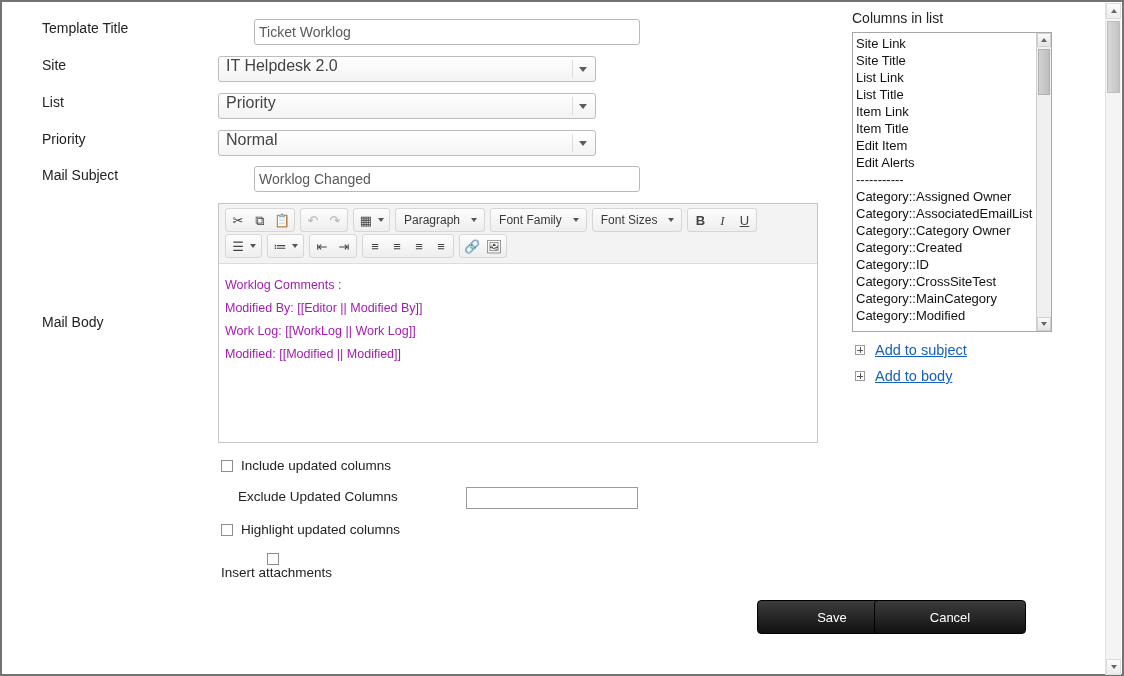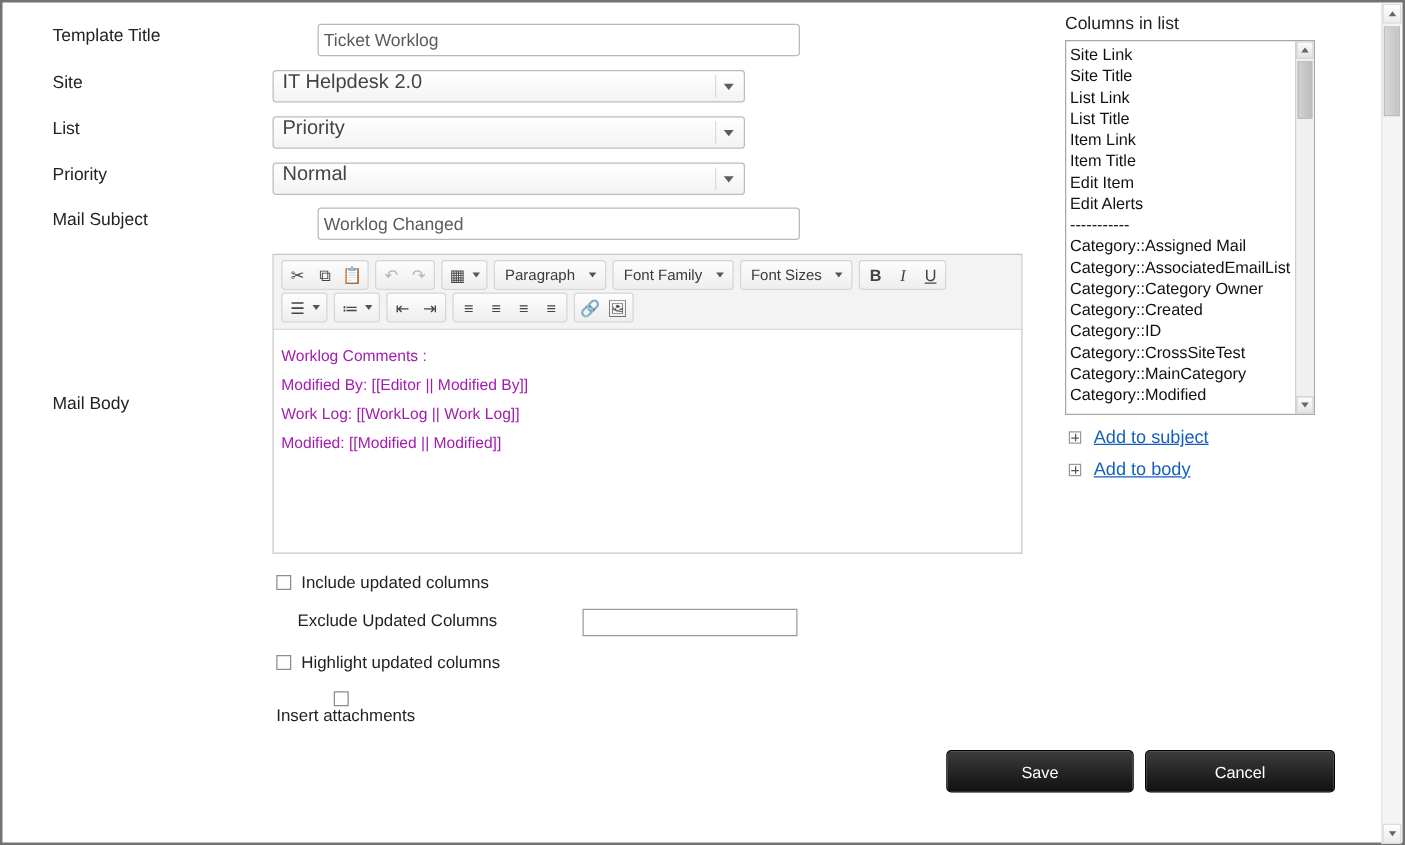--- a/index.html
+++ b/index.html
@@ -443,37 +443,37 @@
       <span class="cb"></span>
       <span class="cbtext">Highlight updated columns</span>
     </div>
 
     <div class="cbrow" style="left:219px; top:551px;flex-direction:column;">
       <span class="cb"></span>
       <span class="cbtext">Insert attachments</span>
     </div>
 
     <div class="btn" style="left:755px; top:598px; width:148px;">Save</div>
-    <div class="btn" style="left:914px; top:598px; width:150px;">Cancel</div>
+    <div class="btn" style="left:872px; top:598px; width:150px;">Cancel</div>
   </div>
 
   <div class="right-panel">
     <div class="panel-title">Columns in list</div>
     <div class="listbox">
       <div class="items">
         <div>Site Link</div>
         <div>Site Title</div>
         <div>List Link</div>
         <div>List Title</div>
         <div>Item Link</div>
         <div>Item Title</div>
         <div>Edit Item</div>
         <div>Edit Alerts</div>
         <div>-----------</div>
-        <div>Category::Assigned Mail</div>
+        <div>Category::Assigned Owner</div>
         <div>Category::AssociatedEmailList</div>
         <div>Category::Category Owner</div>
         <div>Category::Created</div>
         <div>Category::ID</div>
         <div>Category::CrossSiteTest</div>
         <div>Category::MainCategory</div>
         <div>Category::Modified</div>
       </div>
       <div class="lb-scroll">
         <div class="arrow-up">

